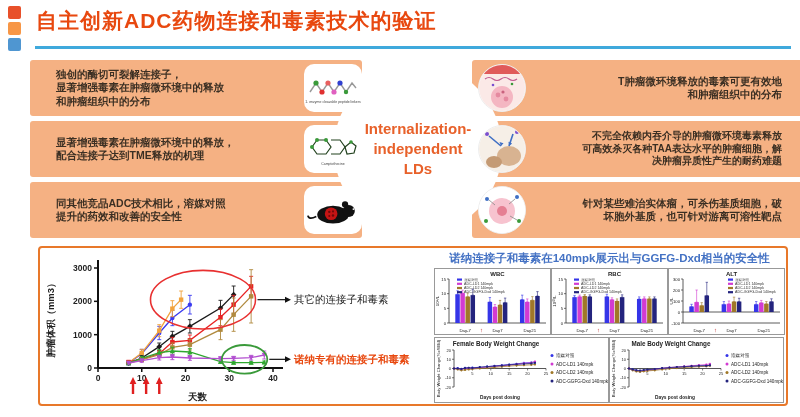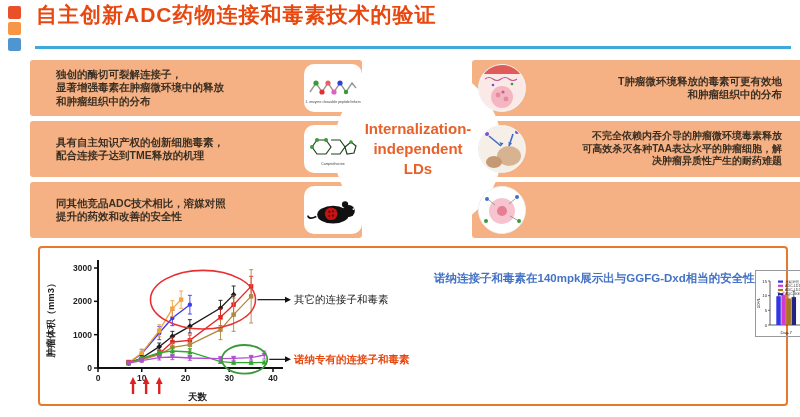--- a/index.html
+++ b/index.html
@@ -1,20 +1,20 @@
 <!DOCTYPE html>
 <html><head>
 <meta charset="utf-8">
 <style>
   html,body{margin:0;padding:0;background:#fff;}
   body{width:800px;height:417px;position:relative;overflow:hidden;
        font-family:"Liberation Sans","DejaVu Sans",sans-serif;}
   .bullets{position:absolute;left:8px;top:6px;}
   .bsq{width:13px;height:13px;border-radius:2px;margin-bottom:3px;}
-  .page-title{position:absolute;left:36px;top:1px;font-size:21px;font-weight:bold;
+  .page-title{position:absolute;left:36px;top:7px;font-size:21px;font-weight:bold;
        color:#e8480f;letter-spacing:1px;white-space:nowrap;}
   .title-underline{position:absolute;left:35px;top:46px;width:756px;height:3px;background:#3fa9dc;}
   .top-section{position:absolute;left:30px;top:60px;width:776px;height:178px;}
   .trow{display:flex;justify-content:space-between;height:56px;margin-bottom:5px;}
   .obar{background:#f5b183;border-radius:3px;display:flex;align-items:center;box-sizing:border-box;}
   .obar.left{width:332px;padding-left:26px;}
   .obar.right{width:334px;padding-right:24px;}
   .bar-text{font-size:10.5px;font-weight:bold;color:#3b2f23;line-height:1.28;white-space:pre-line;}
   .obar.left .bar-text{flex:1;text-align:left;}
   .obar.right .bar-text{flex:1;text-align:right;}
@@ -23,21 +23,21 @@
   .chip .cap{font-size:3.5px;color:#444;line-height:1;margin-top:1px;white-space:nowrap;}
   .chip-round{width:46px;height:46px;border-radius:50%;background:#fff;overflow:hidden;z-index:3;
         position:relative;margin-left:6px;margin-right:10px;flex:0 0 auto;border:1px solid #eee;}
   .circle-center{position:absolute;left:50%;top:3px;transform:translateX(-50%);width:168px;height:172px;
         background:#fff;border-radius:50%;display:flex;align-items:center;justify-content:center;
         text-align:center;z-index:2;}
   .circle-label{font-size:15px;font-weight:bold;color:#e8612a;line-height:1.35;white-space:pre-line;}
   .bottom-box{position:absolute;left:38px;top:246px;width:750px;height:160px;border:2.5px solid #e8782a;
         border-radius:4px;box-sizing:border-box;background:#fff;display:flex;}
   .left-chart-wrap{width:394px;height:100%;}
-  .right-panel{width:351px;display:flex;flex-direction:row;margin-top:20px;}
+  .right-panel{width:351px;display:flex;flex-direction:column;}
   .rp-title{color:#4472c4;font-weight:bold;font-size:11.5px;text-align:center;margin-top:3px;white-space:nowrap;}
   .rp-row{display:flex;margin-top:2px;}
 </style>
 </head>
 <body>
 
 <div class="bullets">
   <div class="bsq" style="background:#e8502a"></div>
   <div class="bsq" style="background:#f79646"></div>
   <div class="bsq" style="background:#4f96d1"></div>
@@ -79,21 +79,21 @@
           <circle cx="33" cy="19" r="1.3" fill="#3a9a3a"></circle>
         </svg>
       </div>
       <div class="bar-text">T肿瘤微环境释放的毒素可更有效地
 和肿瘤组织中的分布</div>
     </div>
   </div>
 
   <div class="trow">
     <div class="obar left">
-      <div class="bar-text">具有自主知识产权的创新细胞毒素，
+      <div class="bar-text">显著增强毒素在肿瘤微环境中的释放，
 配合连接子达到TME释放的机理</div>
       <div class="chip">
         <svg width="50" height="30" viewBox="0 0 50 30">
           <path d="M4 15 l5-7 9 0 5 7 -5 7 -9 0 z" fill="none" stroke="#23421f" stroke-width="1.2"></path>
           <path d="M23 8 l9 0 5 7 -5 7 -9 0" fill="none" stroke="#23421f" stroke-width="1.2"></path>
           <path d="M37 15 l6 -5 5 4 -2 7 -7 1 z" fill="none" stroke="#23421f" stroke-width="1.2"></path>
           <circle cx="9" cy="8" r="2" fill="#3a9a3a"></circle>
             <circle cx="18" cy="8" r="2" fill="#3a9a3a"></circle>
           <circle cx="4" cy="15" r="2" fill="#3a9a3a"></circle>
             <circle cx="43" cy="10" r="1.8" fill="#3a9a3a"></circle>
@@ -148,20 +148,22 @@
           <circle cx="23" cy="24" r="5" fill="#e57f93"></circle>
           <circle cx="8" cy="12" r="2" fill="#3f6fc4"></circle>
             <circle cx="38" cy="10" r="2" fill="#3f6fc4"></circle>
           <circle cx="40" cy="34" r="2" fill="#3a9a3a"></circle>
             <circle cx="7" cy="34" r="2" fill="#3a9a3a"></circle>
           <line x1="10" y1="13" x2="16" y2="18" stroke="#888" stroke-width="0.8"></line>
           <line x1="36" y1="12" x2="30" y2="17" stroke="#888" stroke-width="0.8"></line>
           <line x1="38" y1="33" x2="31" y2="29" stroke="#888" stroke-width="0.8"></line>
         </svg>
       </div>
+      <div class="bar-text">针对某些难治实体瘤，可杀伤基质细胞，破
+坏胞外基质，也可针对游离可溶性靶点</div>
     </div>
   </div>
 
   <div class="circle-center">
     <div class="circle-label">Internalization-
 independent
 LDs</div>
   </div>
 </div>
 

